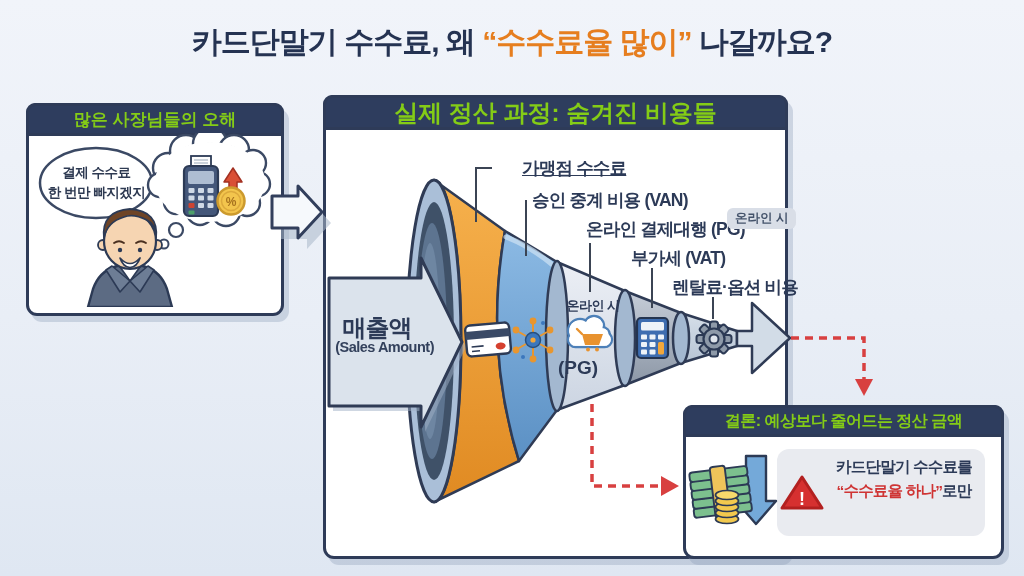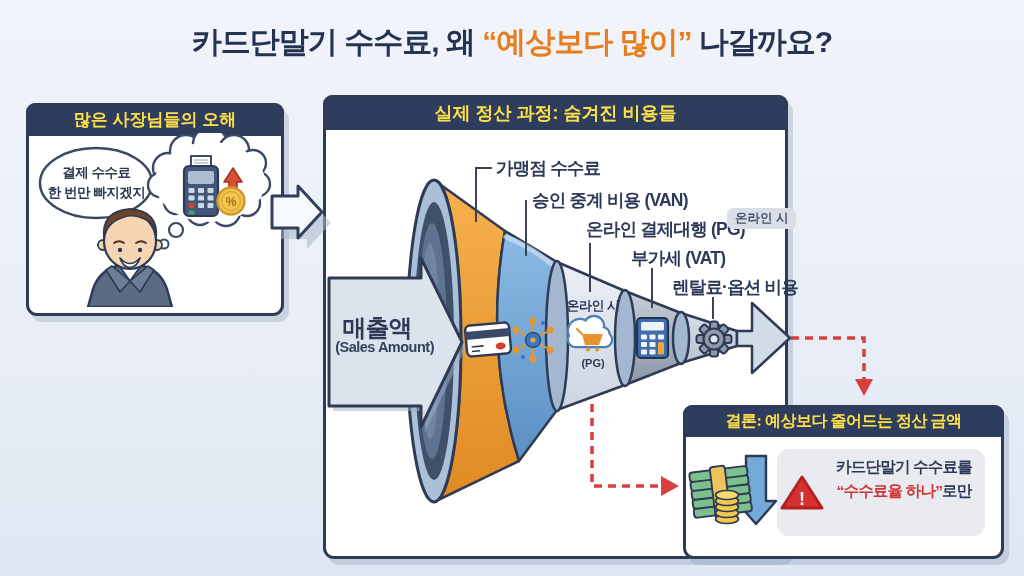--- a/index.html
+++ b/index.html
@@ -15,66 +15,66 @@
     font-size:30px;font-weight:800;letter-spacing:-1px;color:#253352;white-space:nowrap;
   }
   #title .hl{color:#e67e1f;}
   .panel{
     background:#ffffff;border:3px solid #2e3b58;border-radius:11px;
     box-shadow:5px 6px 0 rgba(141,157,183,0.35);
   }
   .panel-header{
     position:absolute;left:-3px;top:-3px;right:-3px;
     background:#2e3d5e;border:3px solid #2e3b58;border-radius:9px 9px 0 0;
-    color:#fde047;font-weight:800;text-align:center;
+    color:#84cc16;font-weight:800;text-align:center;
     display:flex;align-items:center;justify-content:center;
   }
   #left-panel{left:26px;top:103px;width:252px;height:207px;}
   #left-panel .panel-header{height:27px;font-size:17px;}
   #mid-panel{left:323px;top:95px;width:459px;height:458px;}
-  #mid-panel .panel-header{height:29px;font-size:18px;text-align:right;}
+  #mid-panel .panel-header{height:29px;font-size:24px;text-align:right;}
   #concl-panel{left:683px;top:405px;width:315px;height:148px;}
-  #concl-panel .panel-header{height:26px;font-size:16px;letter-spacing:-0.5px;font-family:Liberation Serif, serif;}
+  #concl-panel .panel-header{height:26px;font-size:16px;letter-spacing:-0.5px;}
   #svg-overlay{left:0;top:0;pointer-events:none;}
   .speech-text{
     left:40px;top:163px;width:113px;text-align:center;
     font-size:13.5px;line-height:1.5;font-weight:700;color:#2e3a52;letter-spacing:-0.5px;
   }
   .cost-label{
     font-size:17.5px;font-weight:800;color:#2c3a57;white-space:nowrap;letter-spacing:-0.8px;
   }
   #online-badge{
     left:727px;top:208px;background:#d9dee7;border-radius:6px;
     padding:2px 8px;font-size:12.5px;font-weight:700;color:#44536b;white-space:nowrap;
   }
   #funnel-online{left:558px;top:297px;width:70px;text-align:center;
     font-size:13px;font-weight:700;color:#2c3a57;letter-spacing:-0.5px;}
-  #funnel-pg{left:558px;top:357px;width:70px;text-align:center;
-    font-size:11px;font-weight:800;color:#2c3a57;}
+  #funnel-pg{left:558px;top:357px;width:70px;
+    font-size:19px;font-weight:800;color:#2c3a57;}
   #sales-label{left:325px;top:312px;width:104px;text-align:center;
     font-size:24px;font-weight:700;color:#2c3a57;letter-spacing:-1px;}
   #sales-sublabel{left:320px;top:339px;width:114px;text-align:right;
     font-size:14.5px;font-weight:700;color:#33415c;letter-spacing:-0.5px;}
   #warning-box{
     left:777px;top:449px;width:208px;height:87px;
     background:#e9ebf0;border-radius:12px;
   }
   #warning-text{
     left:820px;top:455px;width:168px;text-align:center;
     font-size:15.5px;line-height:1.55;font-weight:800;color:#2c3a57;
     letter-spacing:-0.8px;white-space:nowrap;
   }
   #warning-text .red{color:#cf3434;}
 </style>
 </head>
 <body>
 
 <div id="stage">
 
-  <div class="abs" id="title"><span>카드단말기 수수료, 왜 </span><span class="hl">“예상보다 많이”</span><span> 나갈까요?</span></div>
+  <div class="abs" id="title"><span>카드단말기 수수료, 왜 </span><span class="hl">“수수료율 많이”</span><span> 나갈까요?</span></div>
 
   <div class="abs panel" id="left-panel">
     <div class="panel-header">많은 사장님들의 오해</div>
   </div>
 
   <div class="abs panel" id="mid-panel">
     <div class="panel-header">실제 정산 과정: 숨겨진 비용들</div>
   </div>
 
   <div class="abs panel" id="concl-panel">
@@ -323,21 +323,21 @@
   </svg>
 
   <div class="abs speech-text">
     <div>결제 수수료</div>
     <div>한 번만 빠지겠지</div>
   </div>
 
   <div class="abs" id="sales-label">매출액</div>
   <div class="abs" id="sales-sublabel">(Sales Amount)</div>
 
-  <div class="abs cost-label" style="left:496px;top:156px;">가맹점 수수료</div>
+  <div class="abs cost-label" style="left:522px;top:156px;text-decoration:underline;">가맹점 수수료</div>
   <div class="abs cost-label" style="left:532px;top:188px;text-align:right;">승인 중계 비용 (VAN)</div>
   <div class="abs cost-label" style="left:586px;top:217px;">온라인 결제대행 (PG)</div>
   <div class="abs cost-label" style="left:631px;top:246px;">부가세 (VAT)</div>
   <div class="abs cost-label" style="left:672px;top:275px;">렌탈료·옵션 비용</div>
 
   <div class="abs" id="online-badge">온라인 시</div>
   <div class="abs" id="funnel-online">온라인 시</div>
   <div class="abs" id="funnel-pg">(PG)</div>
 
   <div class="abs" id="warning-text">

